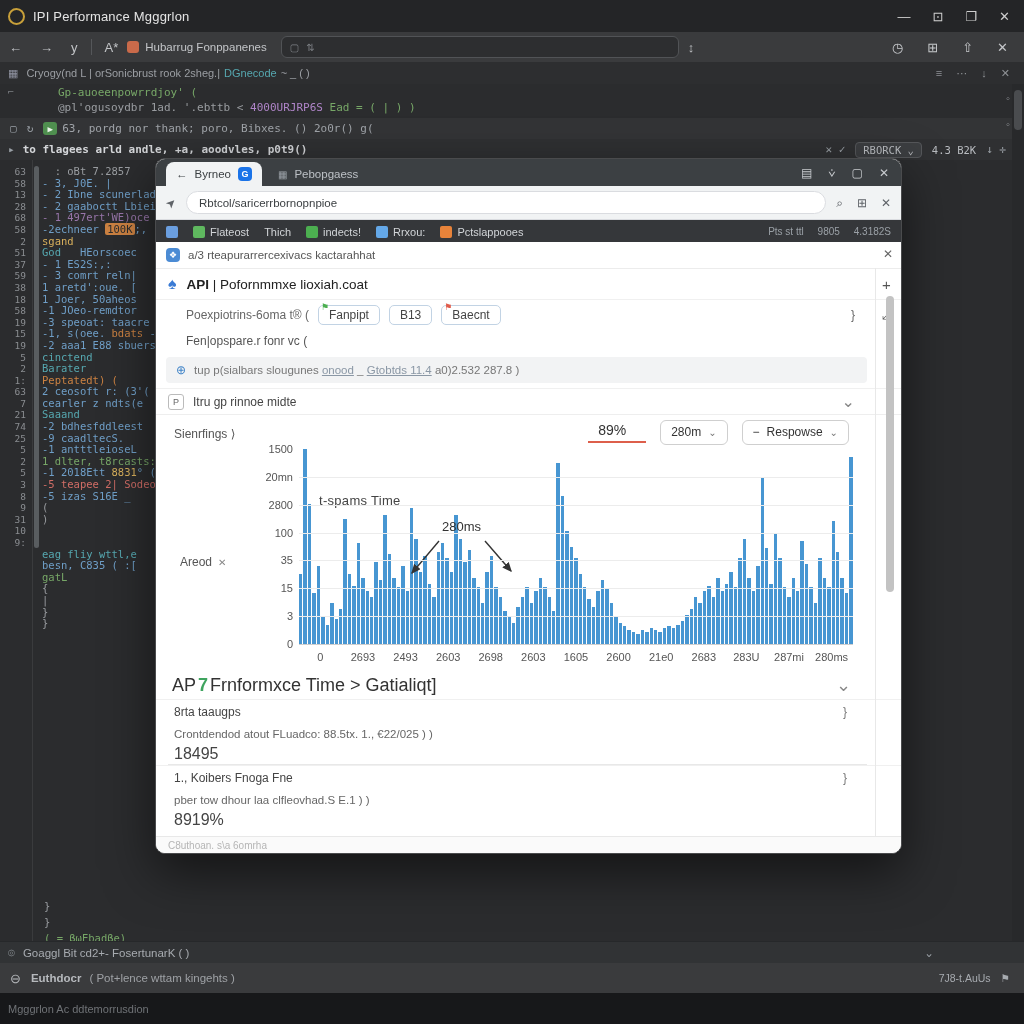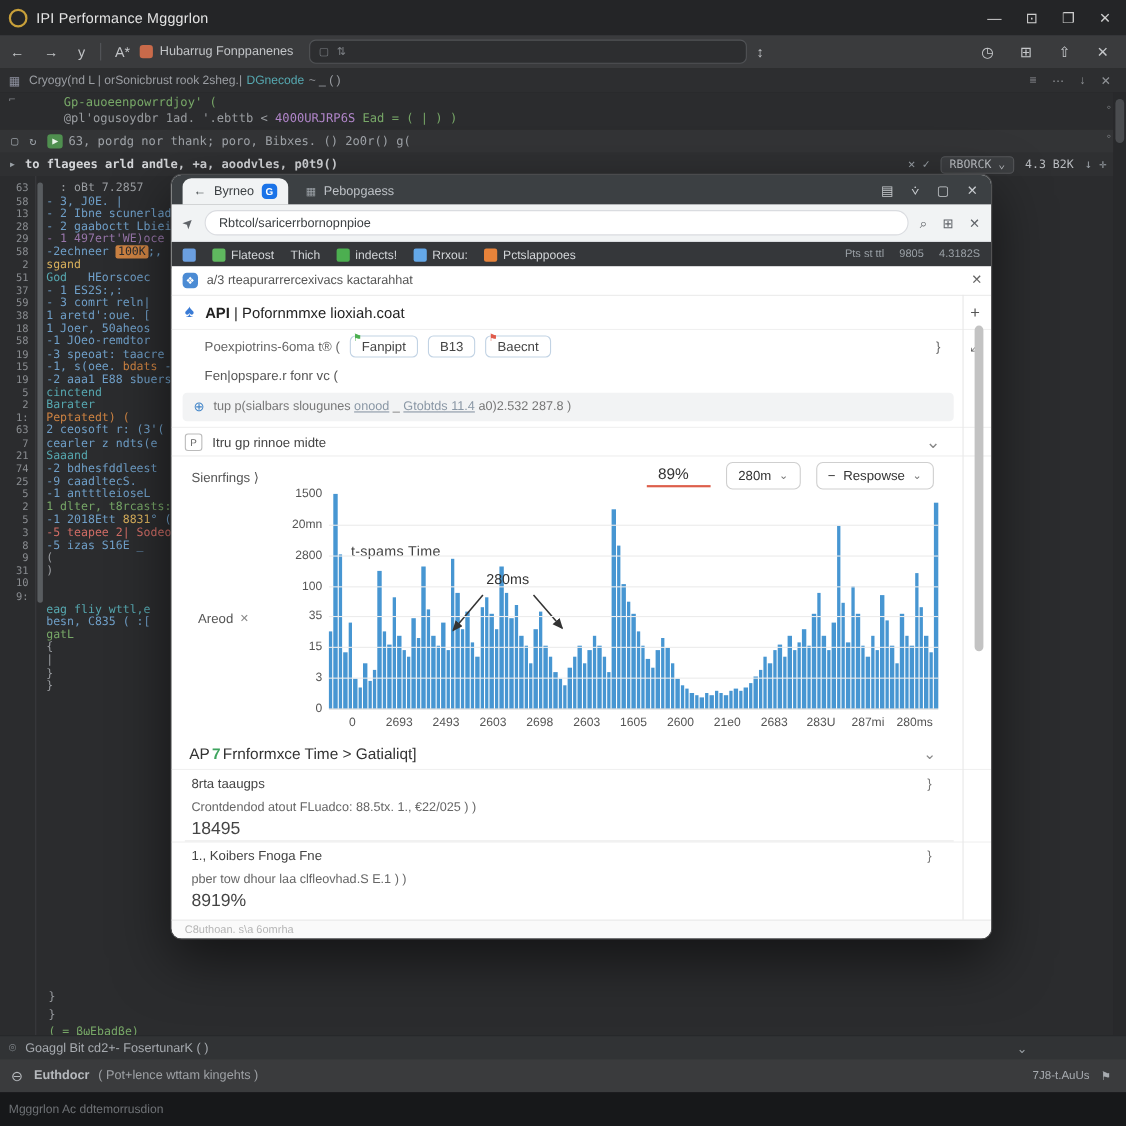--- a/index.html
+++ b/index.html
@@ -138,21 +138,21 @@
   #bars{position:absolute;left:0;right:0;top:0;bottom:0;display:flex;align-items:flex-end;gap:1px;}
   .bar{flex:1;background:#4796d2;}
   #plot-title{position:absolute;left:20px;top:44px;font-size:13px;color:#444;letter-spacing:.3px;}
   #anno-label{position:absolute;left:143px;top:70px;font-size:13px;color:#333;}
   #anno-svg{position:absolute;left:0;top:0;width:100%;height:100%;pointer-events:none;}
   #xlabs{display:flex;height:24px;align-items:center;margin-left:38px;}
   .xlab{flex:1;font-size:11px;color:#555;text-align:center;}
 
   
   .divider{height:1px;background:#e8e8e8;margin:0 34px 0 12px;}
-  #s1-header{height:28px;display:flex;align-items:center;padding:0 16px;font-size:14px;color:#333;}
+  #s1-header{height:28px;display:flex;align-items:center;padding:0 16px;font-size:18px;color:#333;}
   #s1-header .acc{color:#3fa45f;font-weight:bold;margin:0 2px;}
   #s1-header .chev{margin-left:auto;margin-right:34px;color:#888;}
   .srow-label{height:24px;display:flex;align-items:center;padding:0 18px;font-size:12px;color:#444;border-top:1px solid #f0f0f0;}
   .srow-label .brace{margin-left:auto;margin-right:36px;color:#777;}
   .srow-body{height:20px;display:flex;align-items:center;padding:0 18px;font-size:11.5px;color:#666;}
   .srow-val{height:20px;display:flex;align-items:center;padding:0 18px;font-size:16px;color:#444;}
   #wfooter{position:absolute;left:0;bottom:0;right:0;height:16px;background:#fafafa;border-top:1px solid #e8e8e8;display:flex;align-items:center;padding-left:12px;font-size:10px;color:#b5b5b5;}
 </style>
 </head>
 <body>
@@ -229,21 +229,21 @@
 </div>
 
 <div id="editor" class="abs">
   <div id="gutter-line"></div>
   <div id="ed-scroll"></div>
   <div id="code-lines">
       <div class="cl"><span class="num">63</span><span class="tk g">  : oBt 7.2857</span></div>
       <div class="cl"><span class="num">58</span><span class="tk b">- 3, J0E. |</span></div>
       <div class="cl"><span class="num">13</span><span class="tk b">- 2 Ibne scunerlad 8</span></div>
       <div class="cl"><span class="num">28</span><span class="tk b">- 2 gaaboctt Lbieioe</span></div>
-      <div class="cl"><span class="num">29</span><span class="tk p">- 1 497ert'WE)oce</span></div>
+      <div class="cl"><span class="num">68</span><span class="tk p">- 1 497ert'WE)oce</span></div>
       <div class="cl"><span class="num">58</span><span class="tk b">-2echneer </span><span class="tk obox">100K</span><span class="tk b">;,</span></div>
       <div class="cl"><span class="num">2</span><span class="tk y">sgand</span></div>
       <div class="cl"><span class="num">51</span><span class="tk t">God</span><span class="tk b">   HEorscoec</span></div>
       <div class="cl"><span class="num">37</span><span class="tk b">- 1 ES2S:,:</span></div>
       <div class="cl"><span class="num">59</span><span class="tk b">- 3 comrt reln|</span></div>
       <div class="cl"><span class="num">38</span><span class="tk b">1 aretd':oue. [</span></div>
       <div class="cl"><span class="num">18</span><span class="tk b">1 Joer, 50aheos</span></div>
       <div class="cl"><span class="num">58</span><span class="tk b">-1 JOeo-remdtor</span></div>
       <div class="cl"><span class="num">19</span><span class="tk b">-3 speoat: taacre</span></div>
       <div class="cl"><span class="num">15</span><span class="tk b">-1, s(oee. </span><span class="tk o">bdats</span><span class="tk b"> -</span></div>

